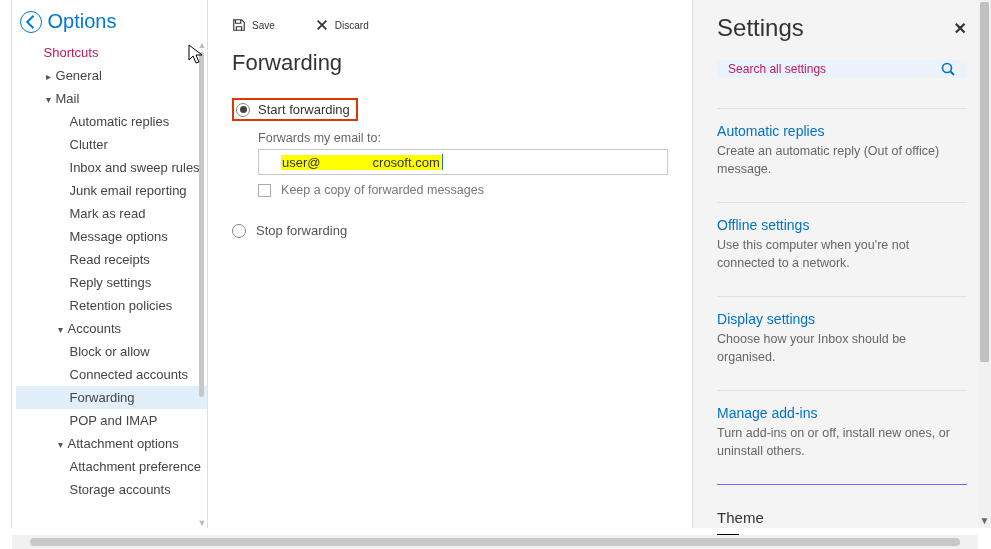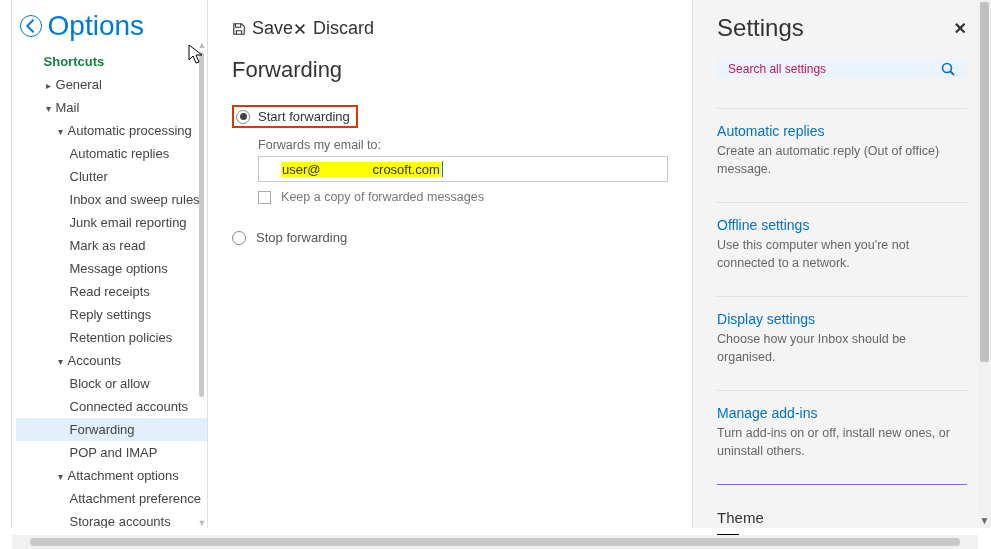--- a/index.html
+++ b/index.html
@@ -28,21 +28,21 @@
     background: #fff;
     display: flex;
     flex-direction: column;
     position: relative;
   }
   .options-header {
     display: flex;
     align-items: center;
     padding: 10px 8px 8px 8px;
     color: #0078d7;
-    font-size: 28px;
+    font-size: 20px;
     font-weight: 300;
   }
   .back-circle {
     width: 22px; height: 22px;
     border: 1.5px solid #0078d7;
     border-radius: 50%;
     display: flex; align-items: center; justify-content: center;
     margin-right: 6px;
     color: #0078d7;
     font-size: 14px;
@@ -52,21 +52,21 @@
     overflow: hidden;
     font-size: 13px;
     color: #444;
     padding-left: 4px;
   }
   .nav-item {
     padding: 4px 6px 4px 0;
     cursor: pointer;
     white-space: nowrap;
   }
-  .nav-item.bold { font-weight: 700; color:#15803d;}
+  .nav-item.bold { font-weight: 400; color:#be185d;}
   .nav-d1 { padding-left: 28px; }
   .nav-d2 { padding-left: 40px; }
   .nav-d3 { padding-left: 54px; }
   .nav-item.selected {
     background: #e1effa;
   }
   .caret {
     display:inline-block; width:10px; text-align:center; margin-right:2px;
     font-size:10px; color:#555;
   }
@@ -84,22 +84,22 @@
     background:#c8c8c8; border-radius:3px;
   }
   
   .content-pane {
     flex: 1;
     border-left: 1px solid #e0e0e0;
     padding: 18px 24px 0 24px;
     position:relative;
   }
   .toolbar {
-    display:flex; align-items:center;
-    font-size:18px; color:#333; margin-bottom:18px;
+    display:flex; gap:40px; align-items:center;
+    font-size:10px; color:#333; margin-bottom:18px;
   }
   .toolbar .btn { display:flex; align-items:center; gap:6px; cursor:pointer;}
   .toolbar svg { width:14px; height:14px; }
   .page-title {
     font-size: 22px; font-weight:300; color:#333; margin-bottom:22px;
   }
   .radio-row {
     display:flex; align-items:center; gap:10px; margin-bottom:12px;
     font-size:13px; color:#555;
   }
@@ -193,21 +193,20 @@
         <svg viewBox="0 0 16 16">
             <path d="M10 3 L5 8 L10 13" stroke="#0078d7" stroke-width="1.5" fill="none"></path>
           </svg>
       </span>
       <span>Options</span>
     </div>
     <div class="nav-tree">
       <div class="nav-item bold nav-d1">Shortcuts</div>
       <div class="nav-item nav-d1"><span class="caret">▸</span><span>General</span></div>
       <div class="nav-item nav-d1"><span class="caret">▾</span><span>Mail</span></div>
-      <div class="nav-item nav-d2"><span class="caret">▾</span><span>Automatic processing</span></div>
       <div class="nav-item nav-d3">Automatic replies</div>
       <div class="nav-item nav-d3">Clutter</div>
       <div class="nav-item nav-d3">Inbox and sweep rules</div>
       <div class="nav-item nav-d3">Junk email reporting</div>
       <div class="nav-item nav-d3">Mark as read</div>
       <div class="nav-item nav-d3">Message options</div>
       <div class="nav-item nav-d3">Read receipts</div>
       <div class="nav-item nav-d3">Reply settings</div>
       <div class="nav-item nav-d3">Retention policies</div>
       <div class="nav-item nav-d2"><span class="caret">▾</span><span>Accounts</span></div>

